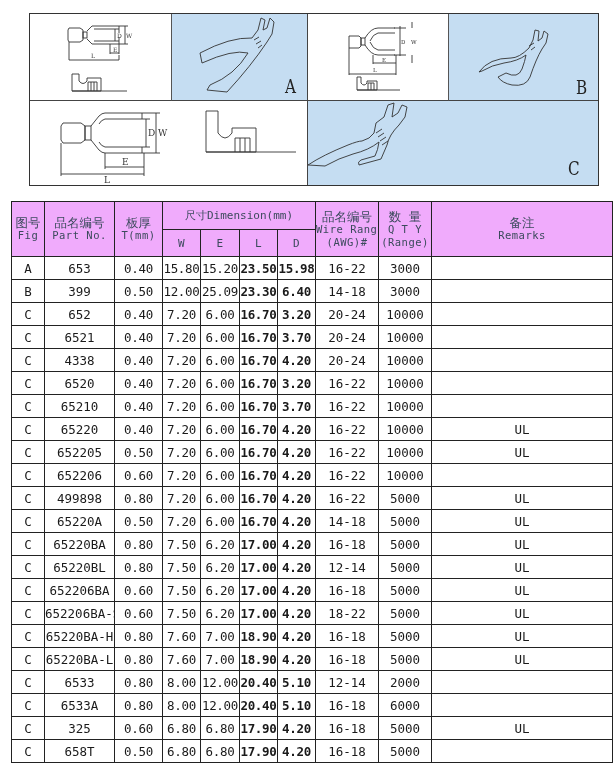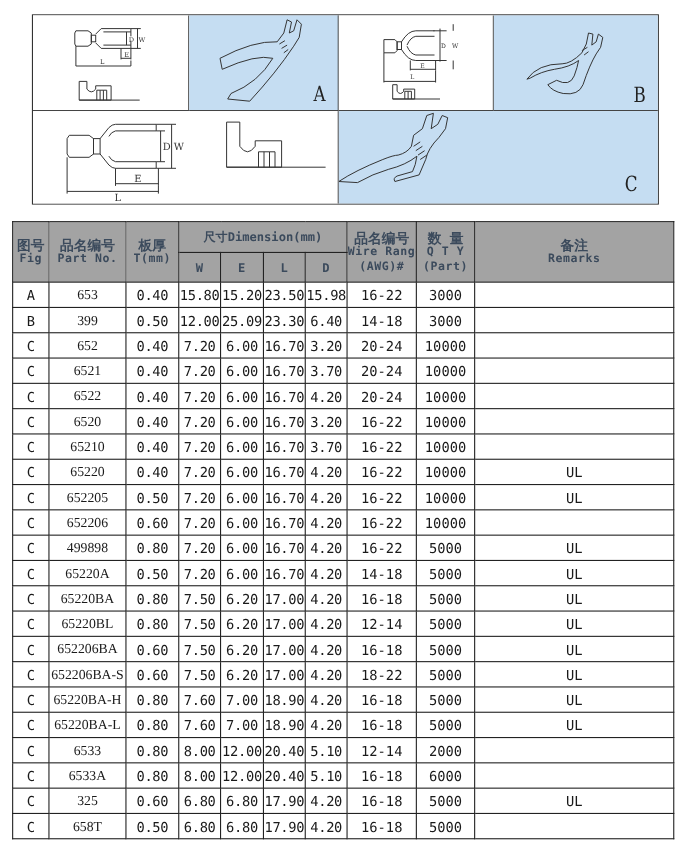--- a/index.html
+++ b/index.html
@@ -18,29 +18,29 @@
   .p-c-iso  { left:278px; top:87px; width:290px; height:84px; background:#c5ddf2; }
   .panel svg { position:absolute; left:0; top:0; }
   .fig-letter { position:absolute; font-family:"DejaVu Serif","Liberation Serif",serif;
                 font-size:19px; color:#222; transform:scaleX(0.8); transform-origin:left bottom; }
 
   
   table.spec { position:absolute; left:11px; top:201px; width:601px;
                border-collapse:collapse; table-layout:fixed; }
   table.spec th, table.spec td { border:1px solid #222; text-align:center;
                padding:0; overflow:hidden; white-space:nowrap; }
-  table.spec th { background:#a3a3a3; color:#3b4a5c; font-weight:bold;
+  table.spec th { background:#f0abfc; color:#3b4a5c; font-weight:normal;
                   font-size:11px; line-height:13px; }
   table.spec td { height:22px; font-size:12.5px; color:#1a1a1a; background:#fff; }
   .h-cn { font-size:12.5px; }
   .h-en { font-size:10.5px; letter-spacing:0.5px; }
-  td.part { text-align:left; padding-left:9px;font-family:Liberation Serif, serif; }
+  td.part { text-align:left; padding-left:9px; }
   td.qty  { text-align:left; padding-left:5px;border-radius:10px; }
   td.num  { letter-spacing:-0.3px; }
-  .dimcol { border-left:1.5px solid #666 !important; }
+  .dimcol { border-left:1.5px solid #666 !important;font-weight:bold; }
   .stack span { display:block; }
 </style>
 </head>
 <body>
 
 <div class="diagram">
 
   <div class="panel p-a-draw">
     <svg width="142" height="87" viewBox="0 0 142 87">
       <g fill="none" stroke="#333" stroke-width="0.9">
@@ -174,21 +174,21 @@
       </th>
       <th colspan="4" class="h-cn">尺寸Dimension(mm)</th>
       <th rowspan="2" class="stack">
         <span class="h-cn">品名编号</span>
         <span class="h-en">Wire Range</span>
         <span class="h-en">(AWG)#</span>
       </th>
       <th rowspan="2" class="stack">
         <span class="h-cn">数 量</span>
         <span class="h-en">Q T Y</span>
-        <span class="h-en">(Part)</span>
+        <span class="h-en">(Range)</span>
       </th>
       <th rowspan="2" class="stack">
         <span class="h-cn">备注</span>
         <span class="h-en">Remarks</span>
       </th>
     </tr>
     <tr style="height:27px">
       <th class="h-en">W</th>
       <th class="h-en">E</th>
       <th class="h-en dimcol">L</th>
@@ -243,21 +243,21 @@
     <td class="num">6.00</td>
     <td class="num dimcol">16.70</td>
     <td class="num dimcol">3.70</td>
     <td>20-24</td>
     <td class="qty">10000</td>
     <td></td>
   </tr>
 
   <tr>
     <td>C</td>
-    <td class="part">6522</td>
+    <td class="part">4338</td>
     <td class="num">0.40</td>
     <td class="num">7.20</td>
     <td class="num">6.00</td>
     <td class="num dimcol">16.70</td>
     <td class="num dimcol">4.20</td>
     <td>20-24</td>
     <td class="qty">10000</td>
     <td></td>
   </tr>
 

